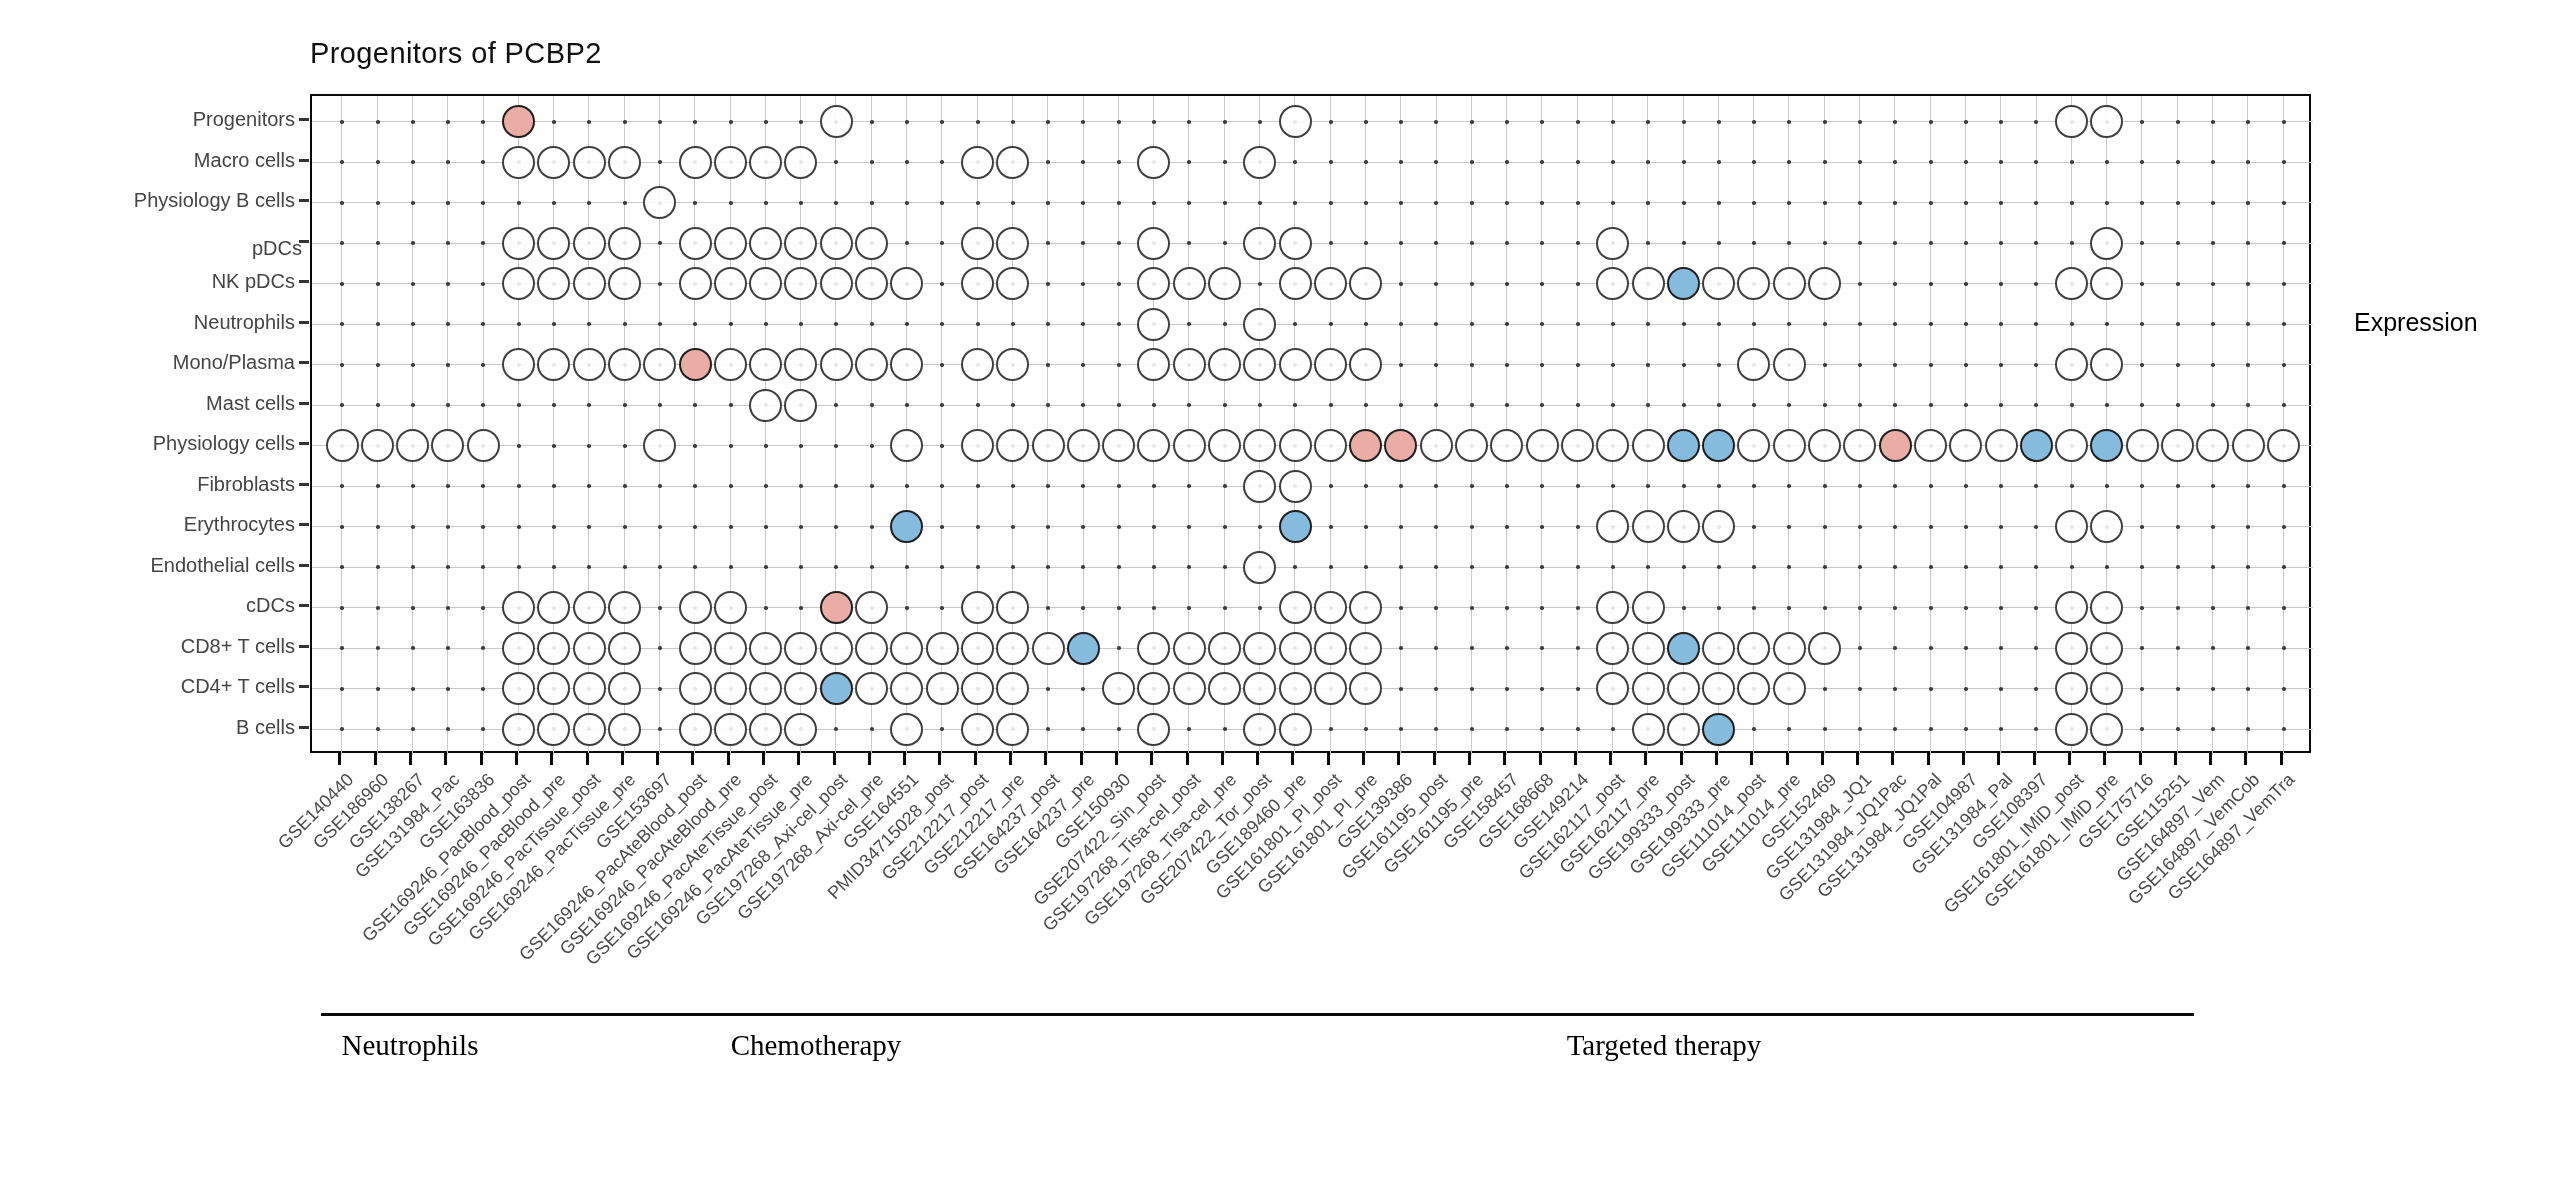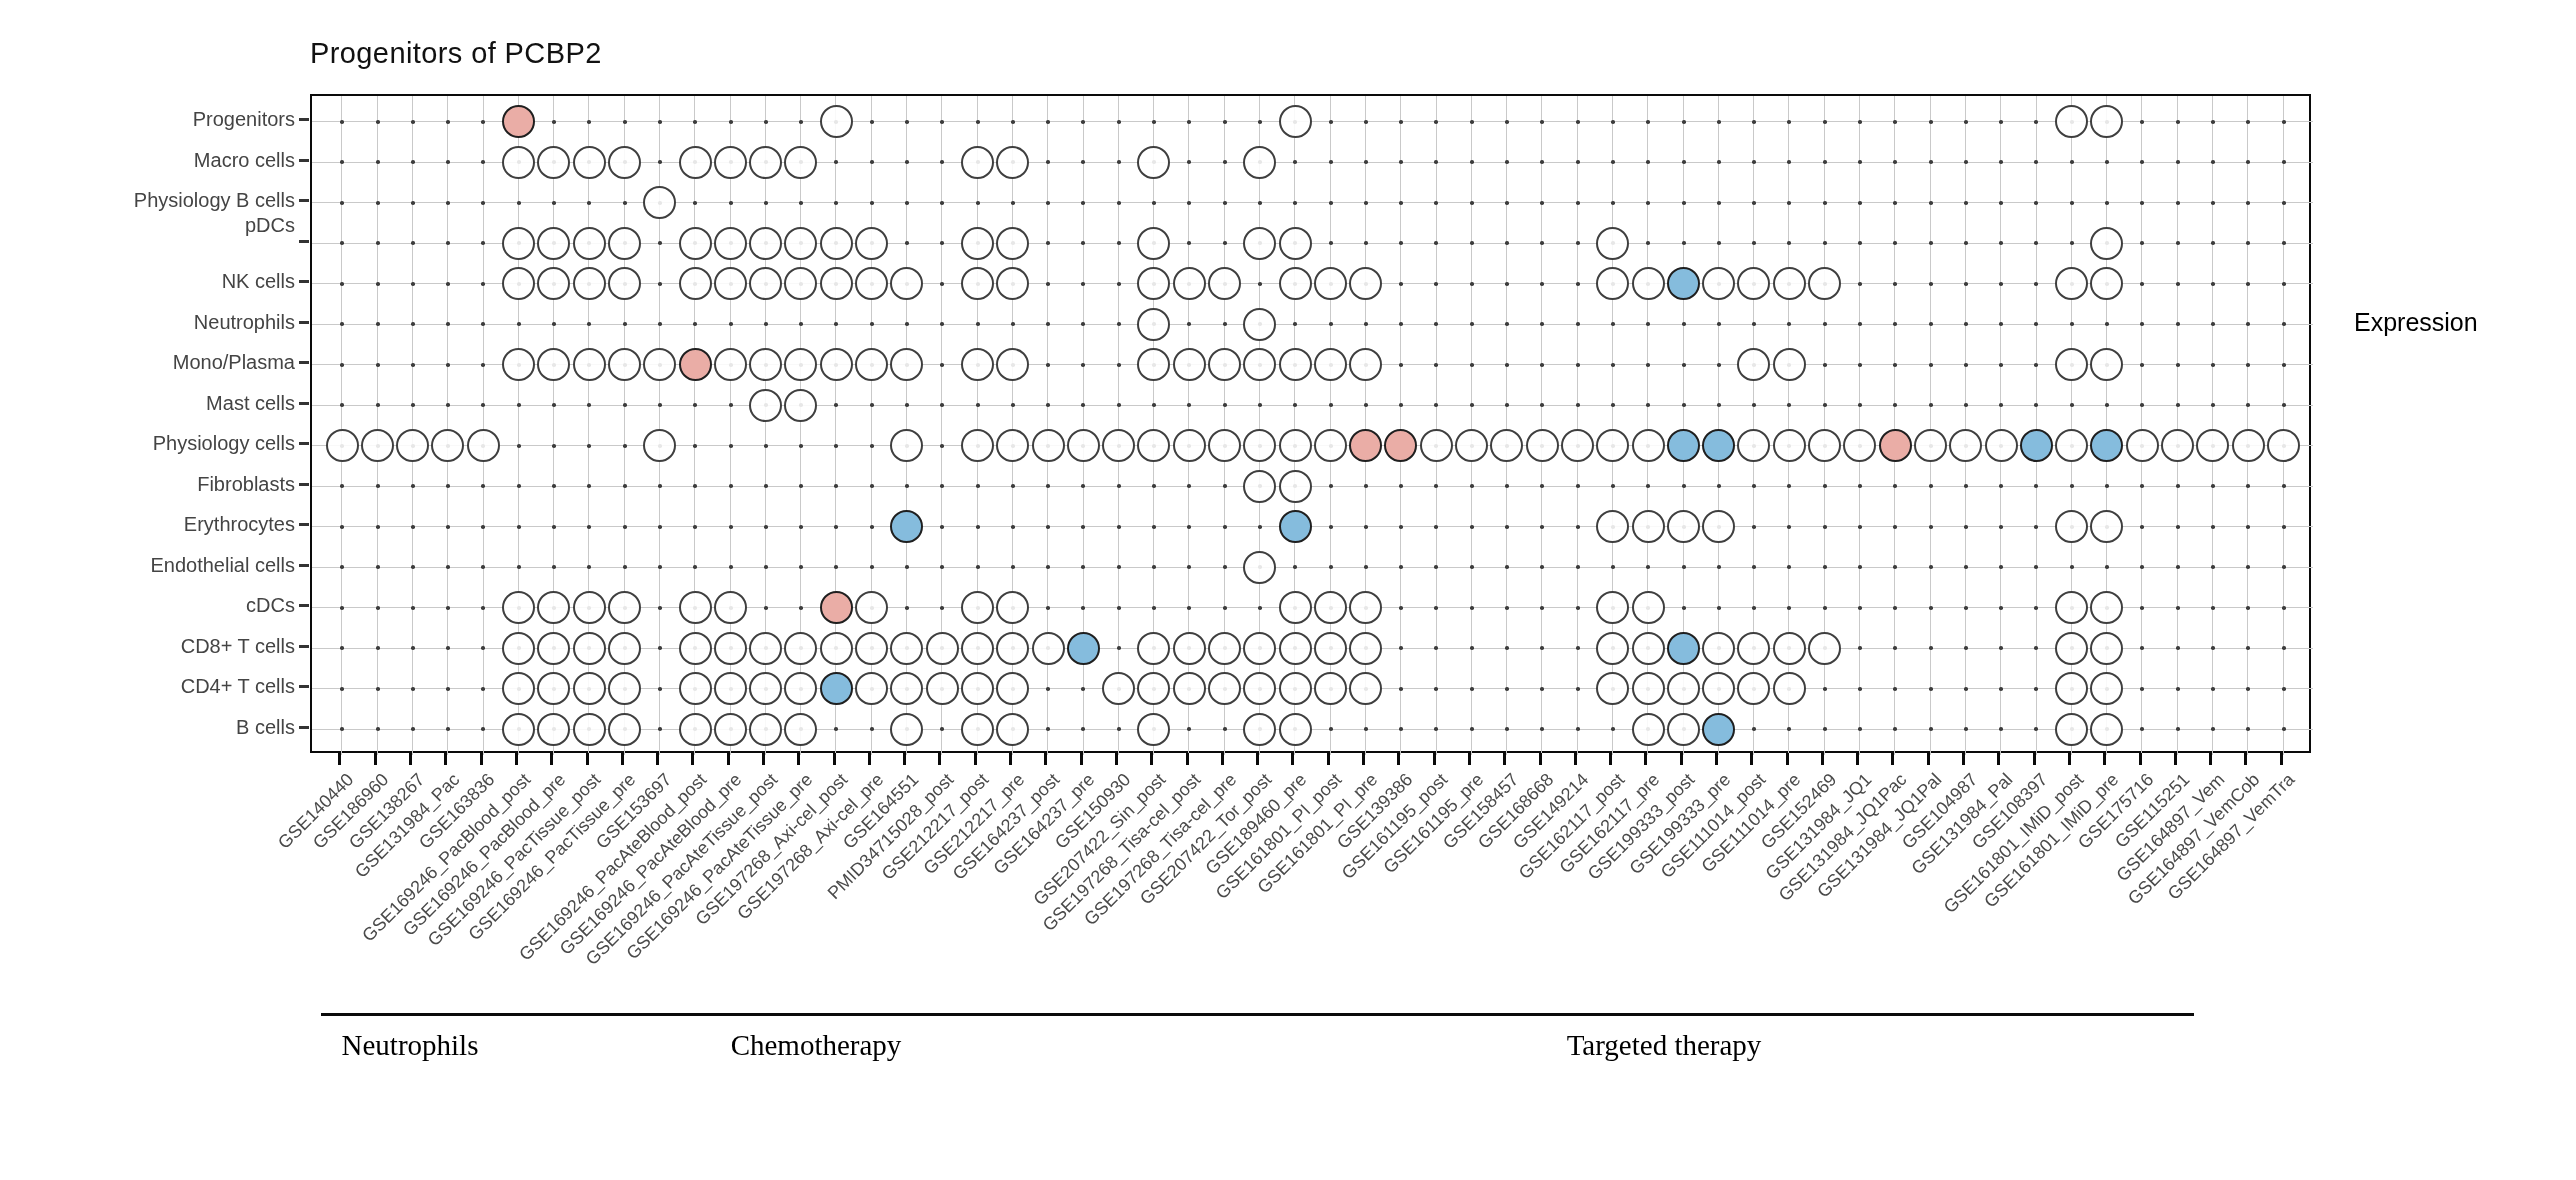--- a/index.html
+++ b/index.html
@@ -1286,23 +1286,23 @@
       <div class="cell-circle" style="left: 1743px; top: 617px;"></div>
       <div class="cell-circle" style="left: 1778px; top: 617px;"></div>
     </div>
   <div id="axis-layer">
       <div class="row-label" style="top: 107px;">Progenitors</div>
       <div class="tick-y" style="left: 299px; top: 118px;"></div>
       <div class="row-label" style="top: 148px;">Macro cells</div>
       <div class="tick-y" style="left: 299px; top: 159px;"></div>
       <div class="row-label" style="top: 188px;">Physiology B cells</div>
       <div class="tick-y" style="left: 299px; top: 199px;"></div>
-      <div class="row-label" style="top: 213px;">pDCs</div>
+      <div class="row-label" style="top: 236px; padding-left: 7px;">pDCs</div>
       <div class="tick-y" style="left: 299px; top: 240px;"></div>
-      <div class="row-label" style="top: 269px;">NK cells</div>
+      <div class="row-label" style="top: 269px;">NK pDCs</div>
       <div class="tick-y" style="left: 299px; top: 280px;"></div>
       <div class="row-label" style="top: 310px;">Neutrophils</div>
       <div class="tick-y" style="left: 299px; top: 321px;"></div>
       <div class="row-label" style="top: 350px;">Mono/Plasma</div>
       <div class="tick-y" style="left: 299px; top: 361px;"></div>
       <div class="row-label" style="top: 391px;">Mast cells</div>
       <div class="tick-y" style="left: 299px; top: 402px;"></div>
       <div class="row-label" style="top: 431px;">Physiology cells</div>
       <div class="tick-y" style="left: 299px; top: 442px;"></div>
       <div class="row-label" style="top: 472px;">Fibroblasts</div>

